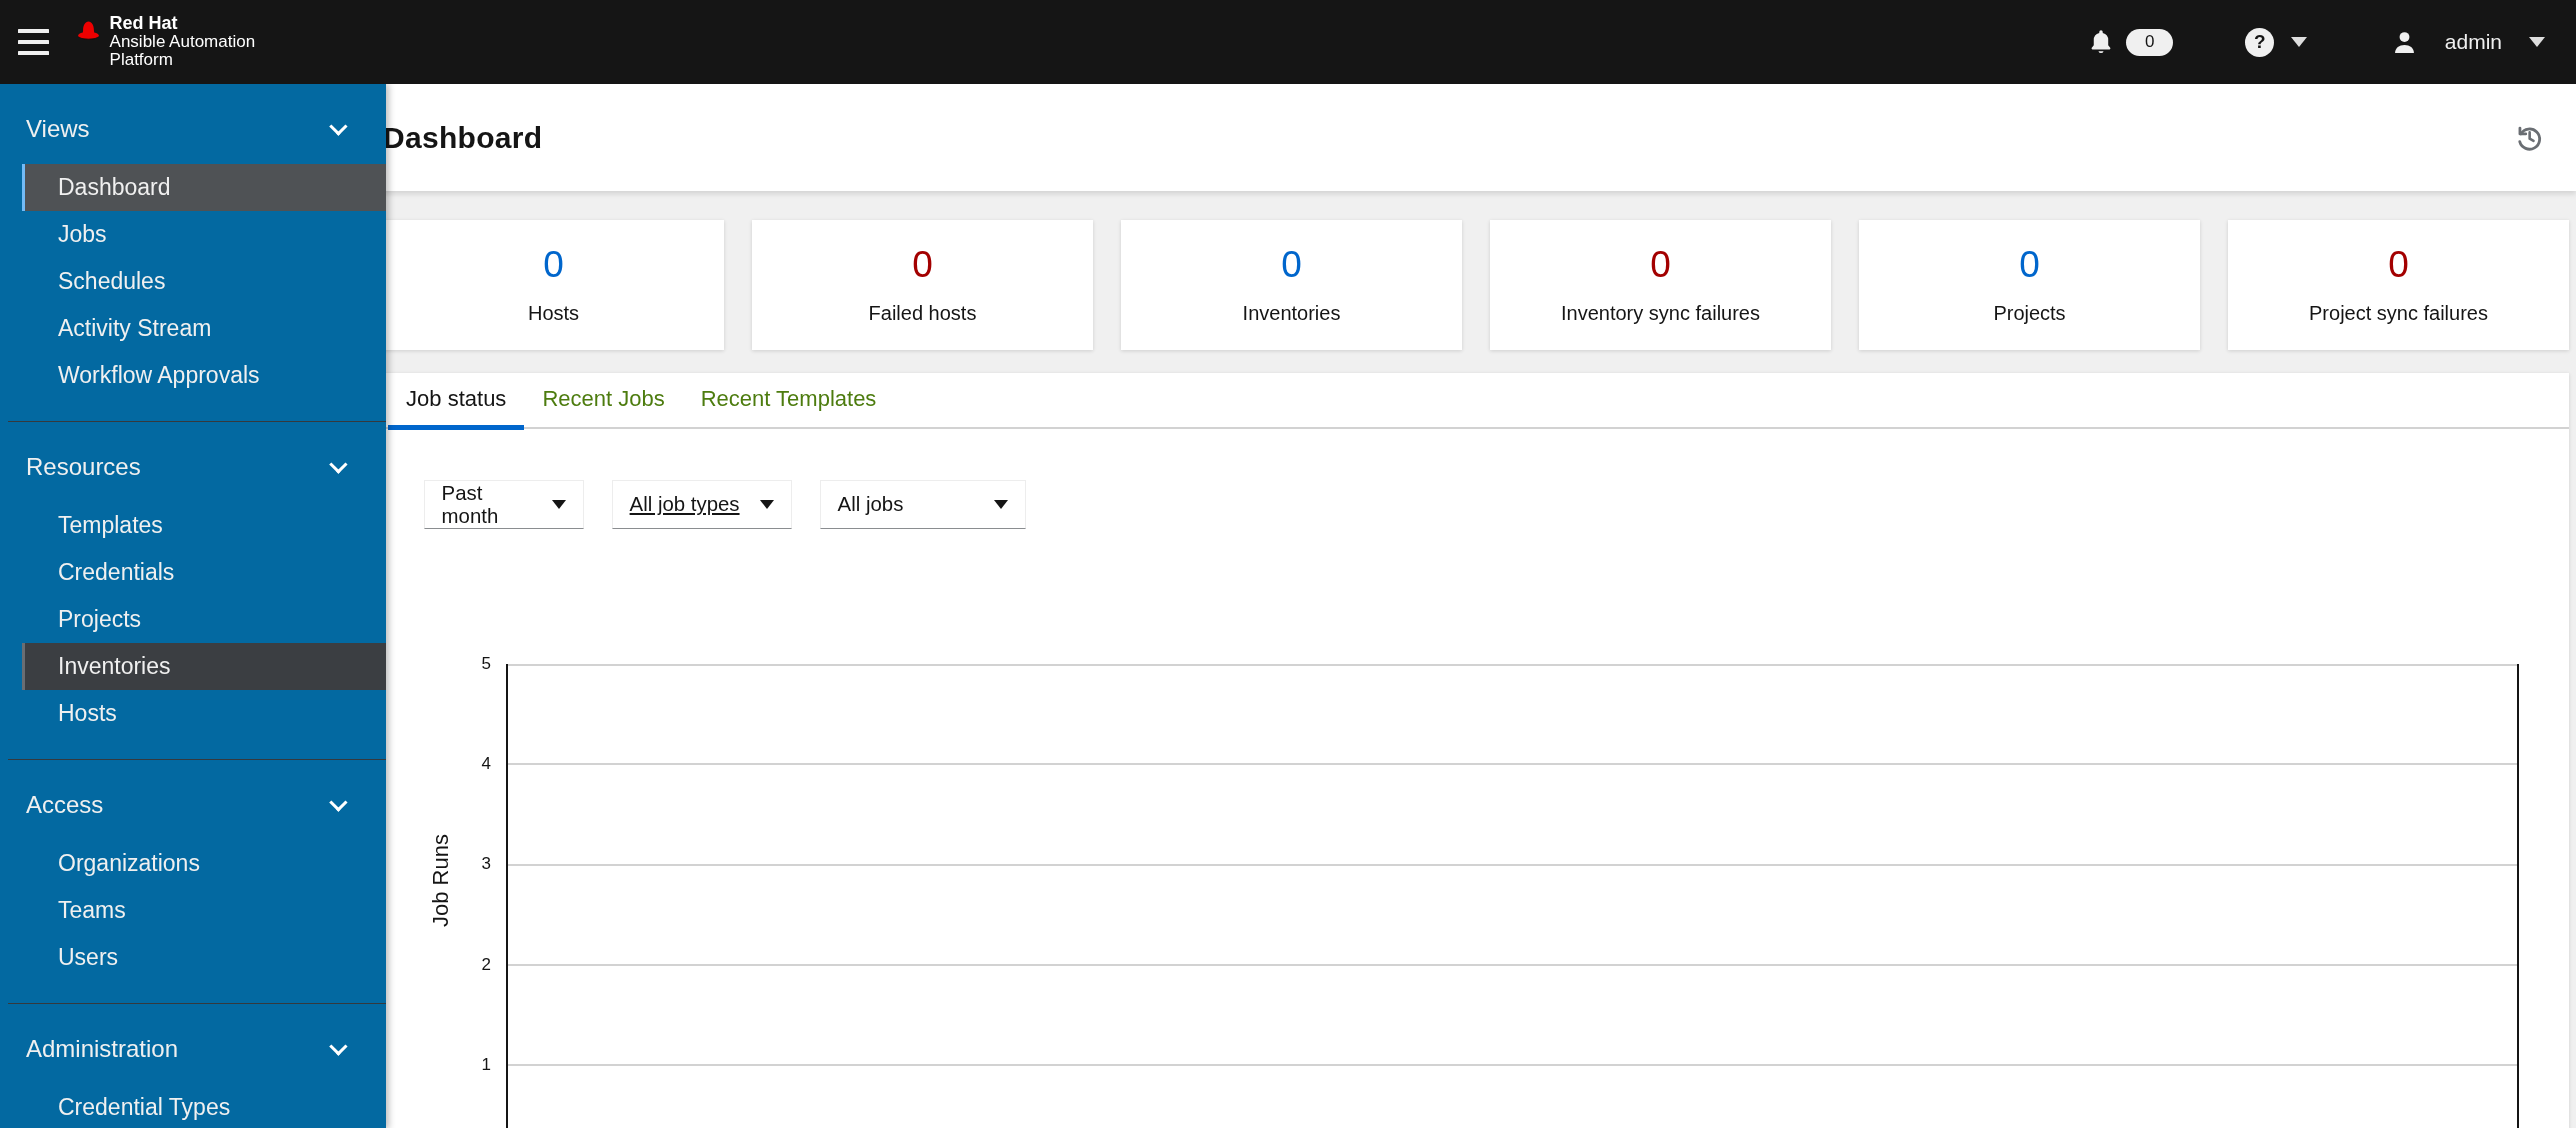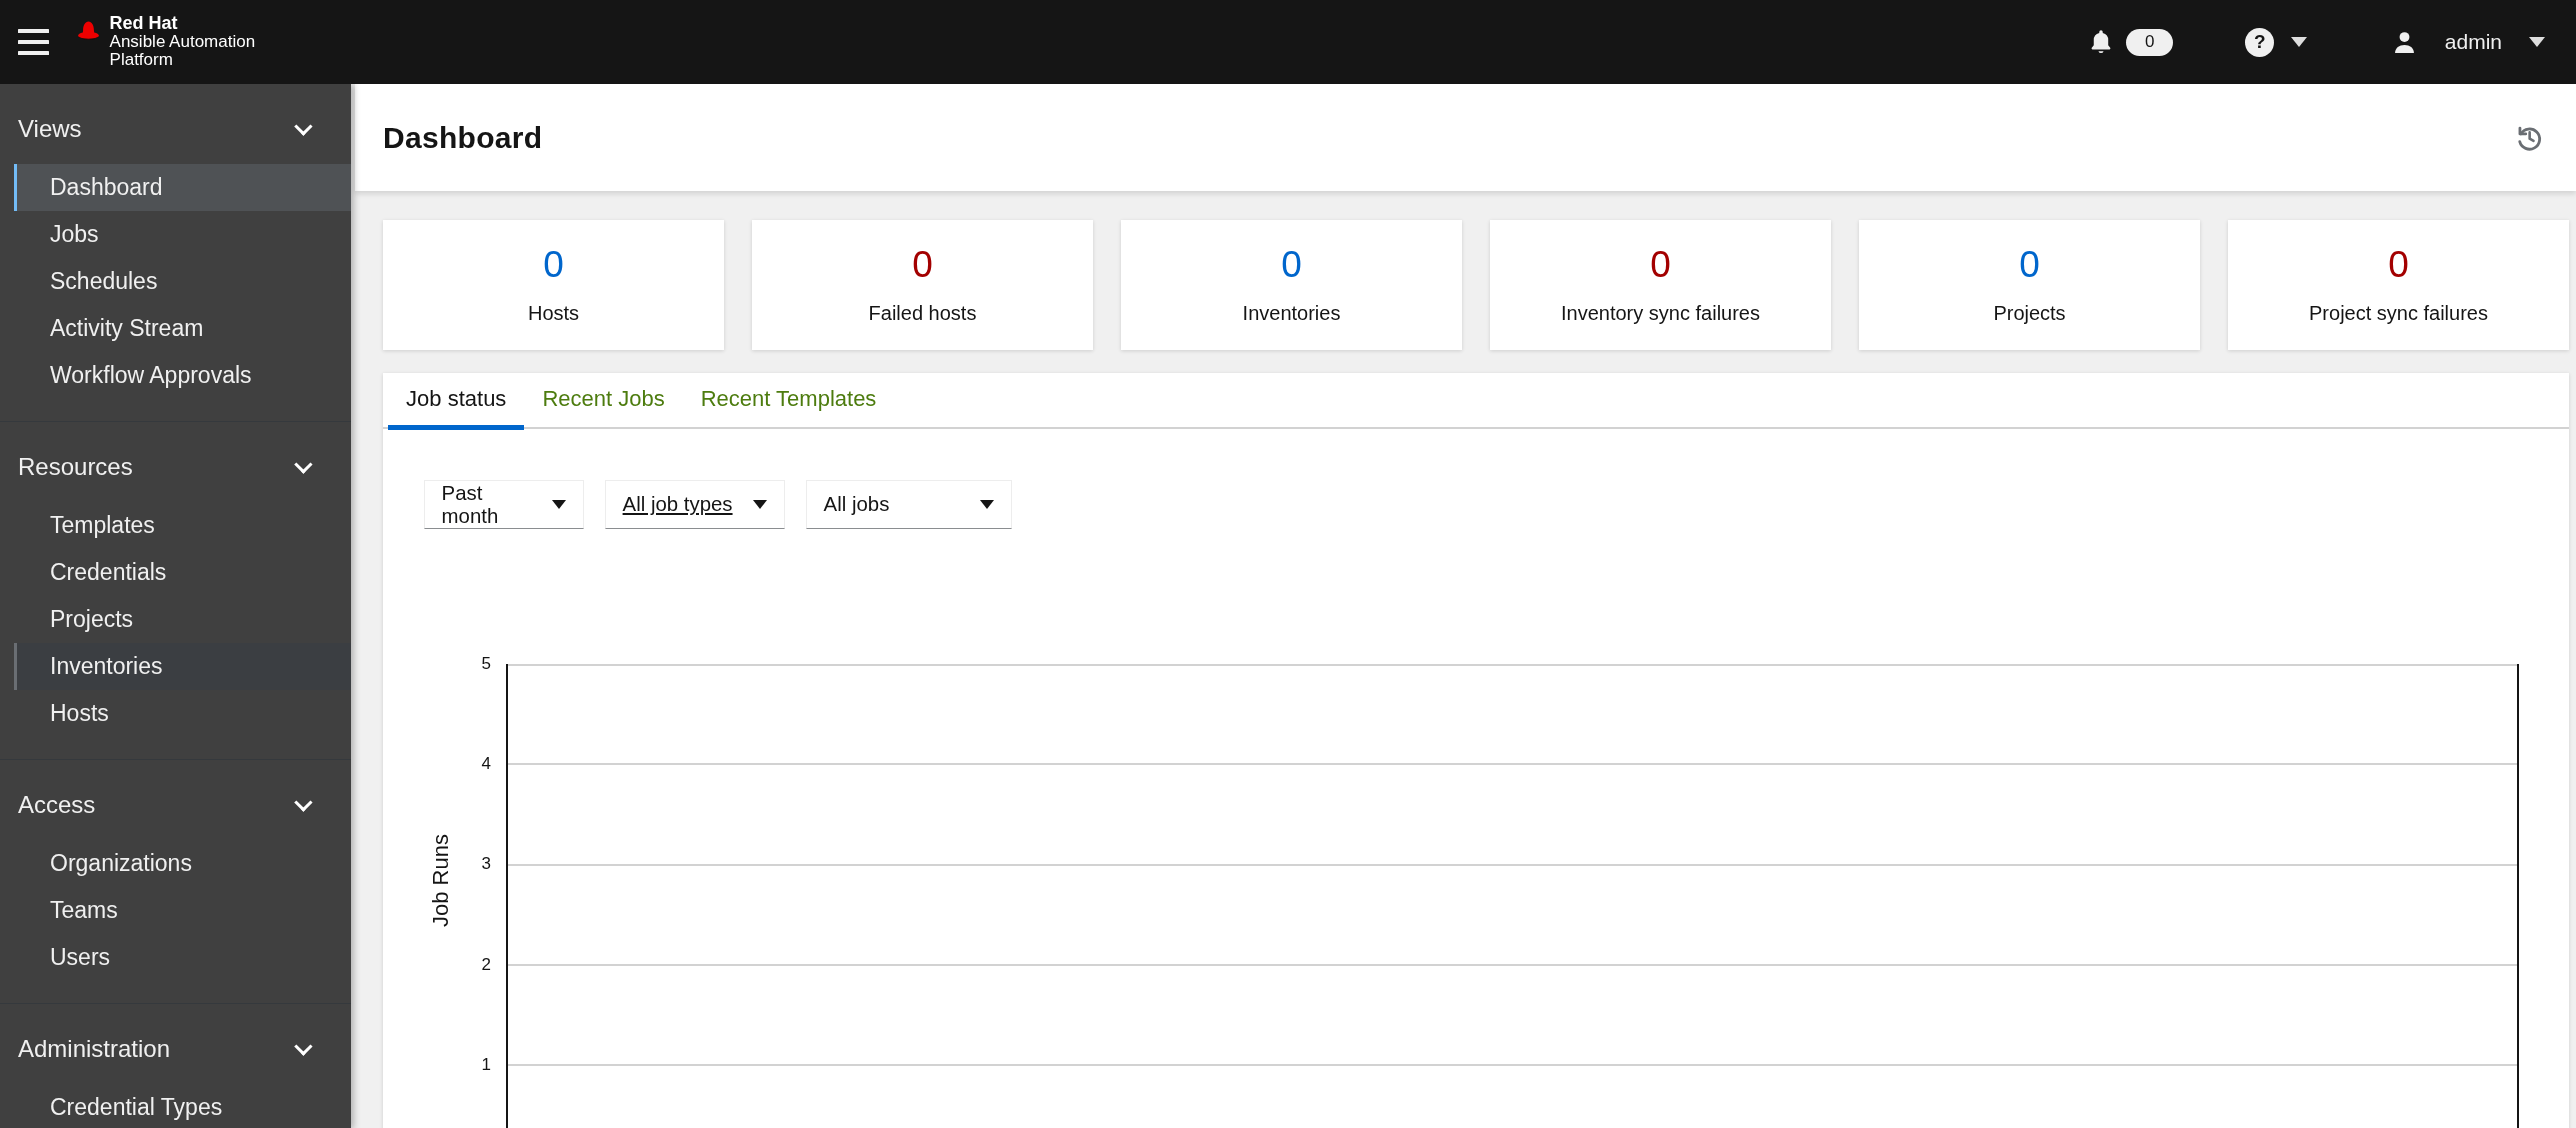--- a/index.html
+++ b/index.html
@@ -29,23 +29,24 @@
   .help-circle { margin-left:72px; width:29px; height:29px; border-radius:50%; background:#f0f0f0;
     color:#151515; font-weight:bold; font-size:19px; display:flex; align-items:center; justify-content:center; cursor:pointer; }
   .caret { margin-left:16.6px; width:0; height:0; border-left:8.3px solid transparent;
     border-right:8.3px solid transparent; border-top:10.2px solid #ddd; cursor:pointer; }
   .user-ic { margin-left:84px; }
   .username { margin-left:27px; color:#f0f0f0; font-size:21px; }
   .caret2 { margin-left:27px; }
 
   
   .sidebar {
-    position:absolute; top:84px; left:0; width:351px; height:1045px;
-    background:#404040; z-index:20; box-shadow:2.6px 0 6.4px rgba(0,0,0,.25);
+    position:absolute; top:84px; left:0; width:386px; height:1045px;
+    background:#0369a1; z-index:20; box-shadow:2.6px 0 6.4px rgba(0,0,0,.25);
     overflow:hidden;
+    padding-left:8px;
   }
   .nav-group { padding:25.5px 0 22px 0; border-bottom:1.3px solid #35393d; }
   .nav-group:last-child { border-bottom:none; }
   .nav-group-head { display:flex; align-items:center; justify-content:space-between;
     padding:0 41px 0 18px; height:38px; cursor:pointer; }
   .nav-group-title { color:#f0f0f0; font-size:24px; }
   .chev { width:12.8px; height:12.8px; border-right:3.2px solid #fff; border-bottom:3.2px solid #fff;
     transform:rotate(45deg); margin-top:-5.1px; }
   .nav-items { margin-top:16.6px; }
   .nav-item { margin-left:14px; height:47px; display:flex; align-items:center;
@@ -72,21 +73,21 @@
 
   .panel { margin-top:23px; background:#fff; box-shadow:0 1.3px 3.8px rgba(3,3,3,.14);
     height:792px; position:relative; }
   .tab-bar { display:flex; padding-left:5.1px; height:57px; }
   .tab { padding:0 18px; display:flex; align-items:center; font-size:22px; color:#4d7c0f;
     background:none; border:none; border-bottom:5.1px solid transparent; cursor:pointer;
     font-family:"Liberation Sans", sans-serif; }
   .tab.active { color:#151515; border-bottom-color:#0066cc; }
   .tab-underline { height:1.9px; background:#d2d2d2; margin-top:-2.6px; }
 
-  .filters { display:flex; gap:21px; margin:51px 0 0 41px; }
+  .filters { display:flex; gap:28px; margin:51px 0 0 41px; }
   .select { background:#fff; border:1.3px solid #ededed; border-bottom:1.9px solid #8a8d90;
     height:49px; display:flex; align-items:center; justify-content:space-between;
     padding:0 16.6px; font-size:20.4px; color:#151515; cursor:pointer; }
   .select .sel-caret { width:0; height:0; border-left:7.7px solid transparent;
     border-right:7.7px solid transparent; border-top:9.6px solid #151515; margin-left:19px; }
   .select.w1 { width:160px; } .select.w2 { width:180px;text-decoration:underline; } .select.w3 { width:206px; }
 
   
   .chart { position:relative; height:639px; }
   .plot { position:absolute; left:123px; top:135px; width:2013px; height:501px;

